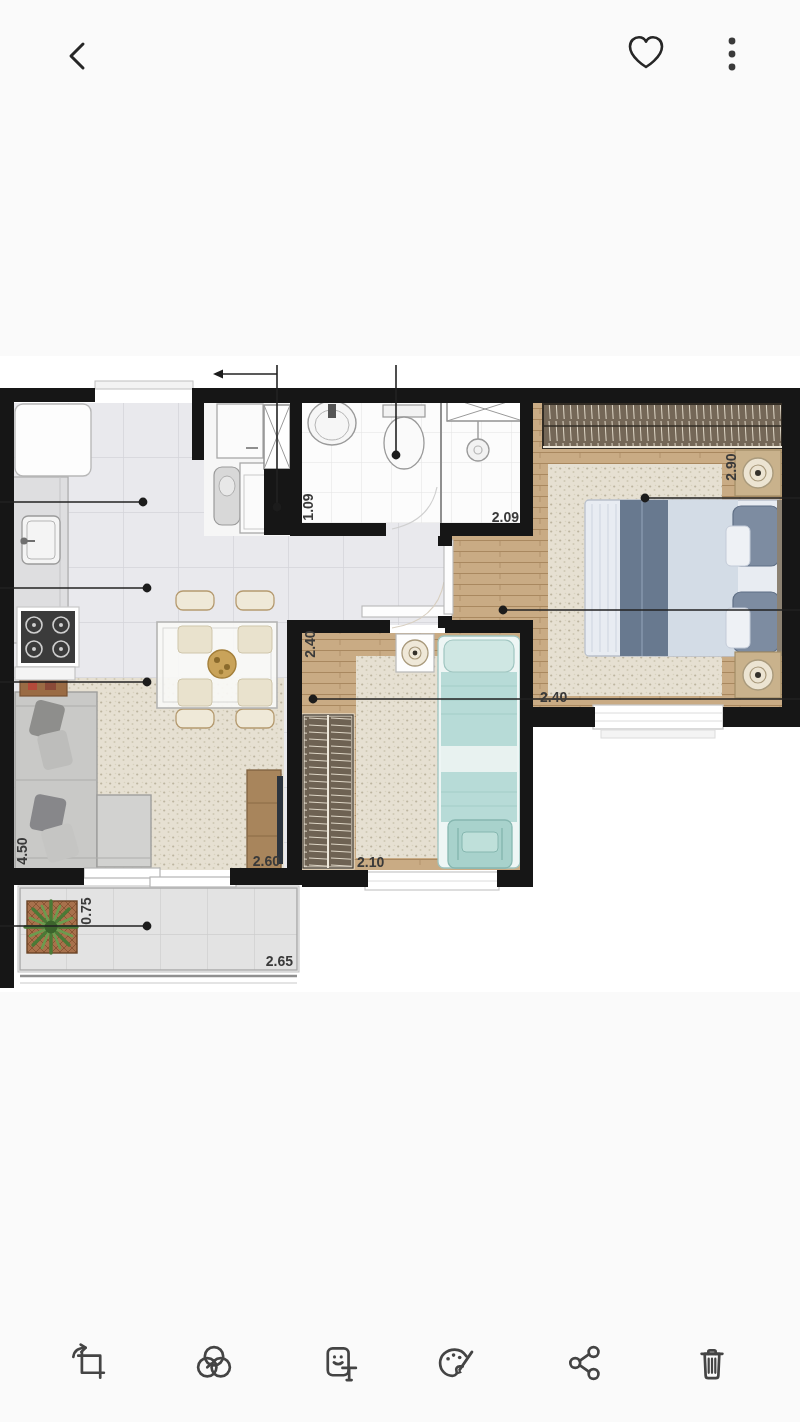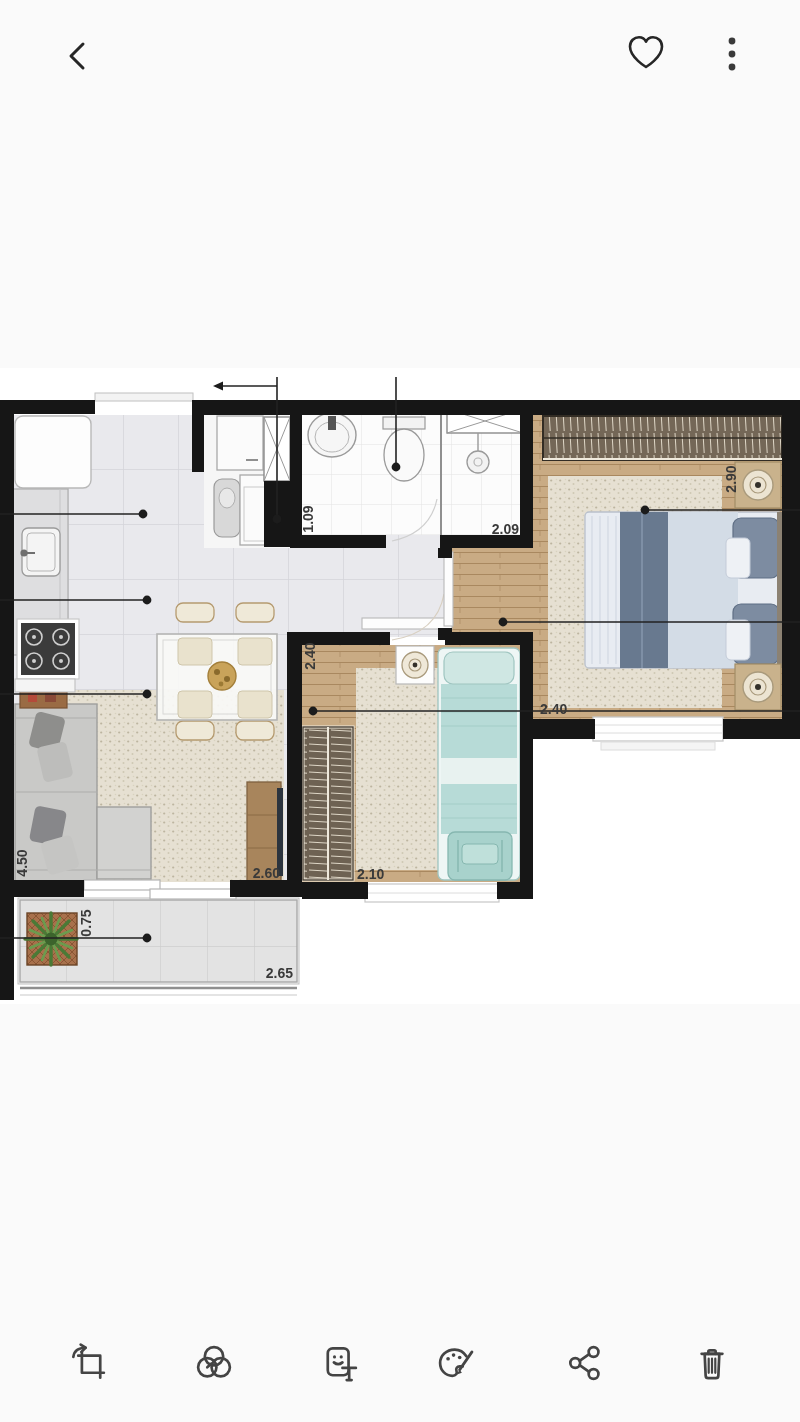--- a/index.html
+++ b/index.html
@@ -3,21 +3,21 @@
 <meta charset="utf-8">
 <style>
   html,body{margin:0;padding:0;}
   body{
     width:800px;height:1422px;position:relative;overflow:hidden;
     background:#fafafa;font-family:"Liberation Sans",sans-serif;
   }
   .topbar{position:absolute;left:0;top:0;width:800px;height:120px;}
   .icon-btn{position:absolute;width:44px;height:44px;background:none;border:none;padding:0;cursor:pointer;}
   .icon-btn svg{display:block;}
-  .photo{position:absolute;left:0;top:368px;width:800px;height:636px;background:#ffffff;}
+  .photo{position:absolute;left:0;top:356px;width:800px;height:636px;background:#ffffff;}
   .toolbar{position:absolute;left:0;top:1318px;width:800px;height:104px;}
   .tool{position:absolute;top:23px;width:44px;height:44px;background:none;border:none;padding:0;cursor:pointer;}
   svg text{font-family:"Liberation Sans",sans-serif;font-size:14px;font-weight:600;fill:#3a3a3a;}
 </style>
 </head>
 <body>
 
 <div class="topbar">
   <button class="icon-btn" style="left:56px;top:34px;" aria-label="back">
     <span>

